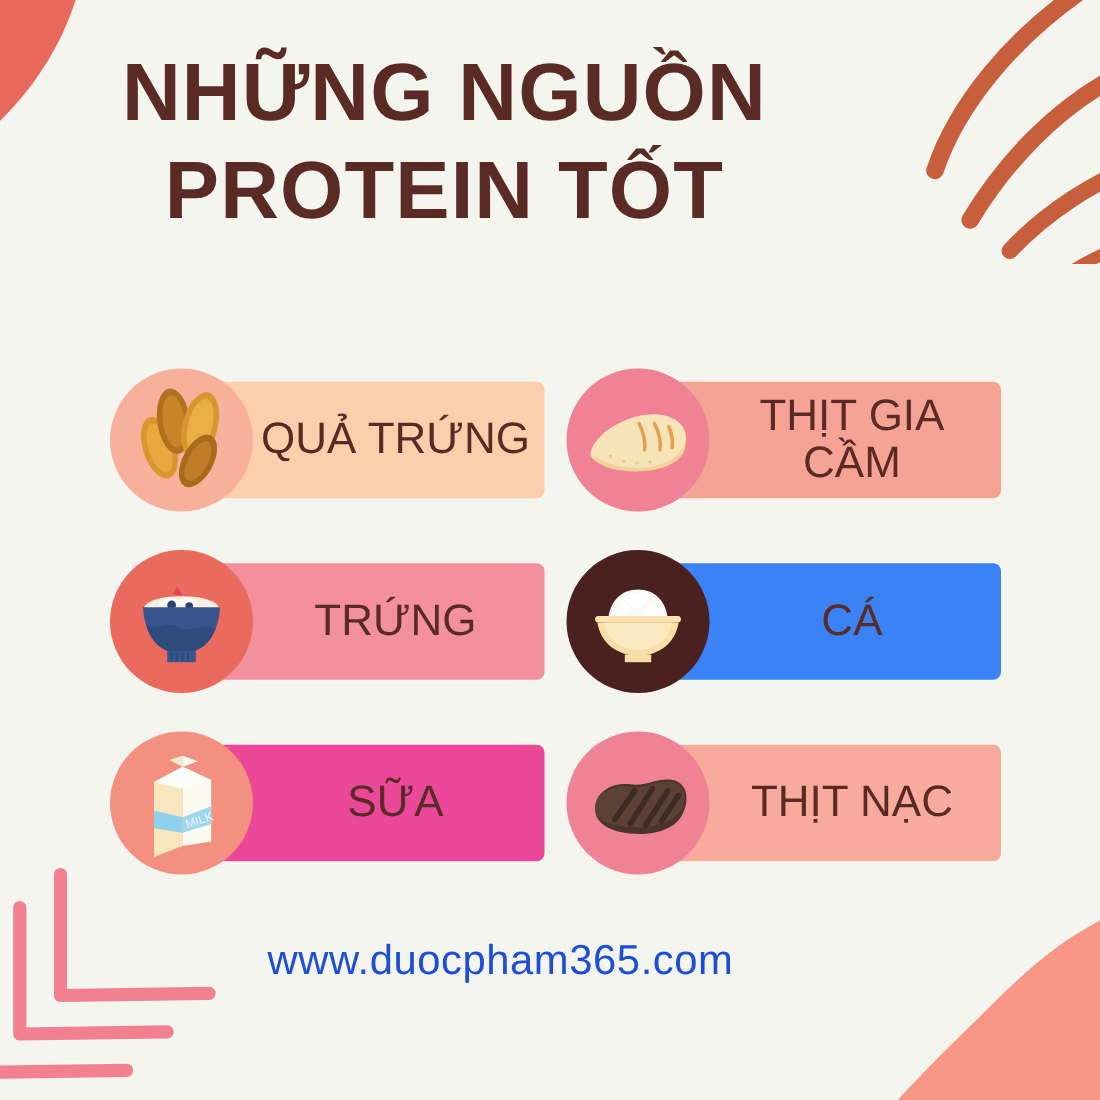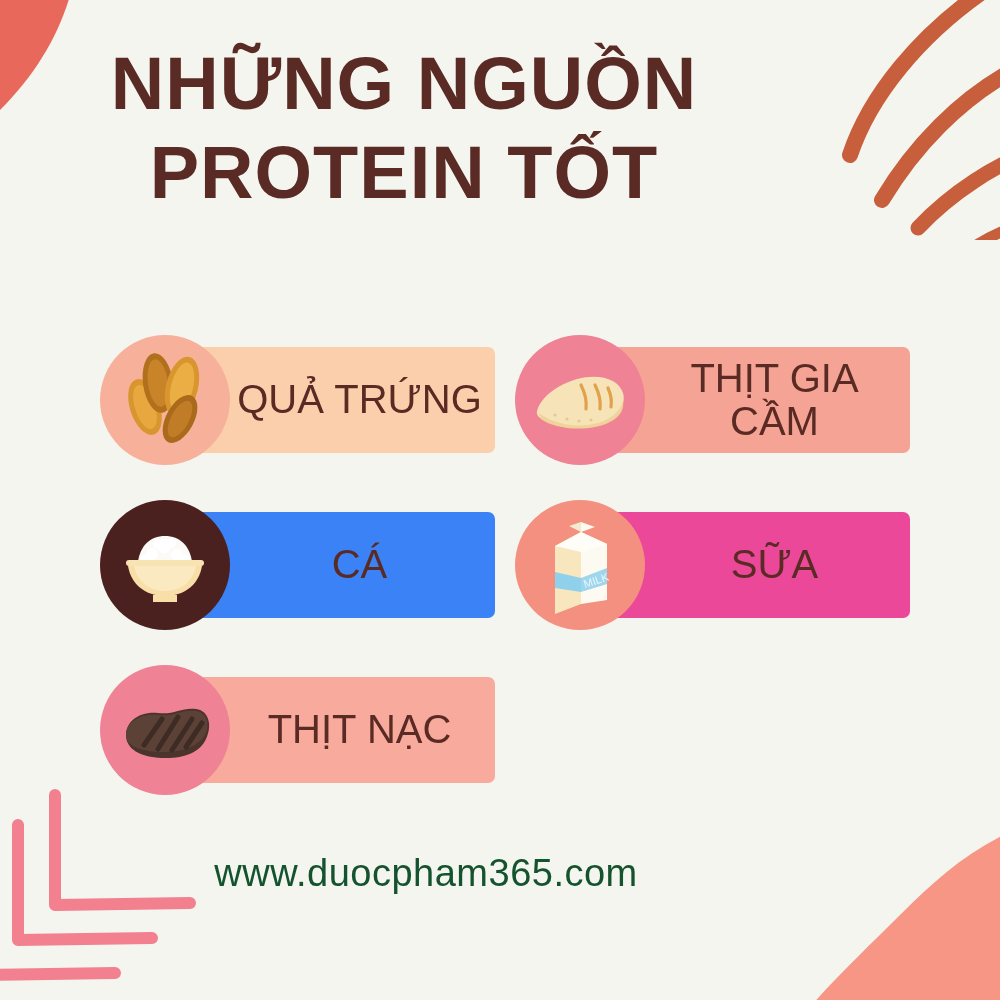--- a/index.html
+++ b/index.html
@@ -90,23 +90,24 @@
   }
   .card-circle svg { display: block; width: 130px; height: 130px; }
 
   
   #footer {
     position: absolute;
     top: 852px;
     left: 0;
     width: 852px;
     text-align: center;
-    color: #14532d;
+    color: #1d4ed8;
     font-size: 38px;
     letter-spacing: 0.5px;
+    padding-left: 29px;
   }
 </style>
 </head>
 <body>
 
 <div id="poster">
 
   <svg class="deco" id="deco-tl" viewBox="0 0 330 300">
     <path d="M-20,-40 L230,-40 C235,40 210,110 150,170 C95,225 40,265 -20,280 Z" fill="#e8695c"></path>
   </svg>
@@ -176,20 +177,43 @@
           <g fill="#e8c98c">
             <circle cx="40" cy="80" r="1.6"></circle>
               <circle cx="52" cy="84" r="1.6"></circle>
             <circle cx="64" cy="86" r="1.6"></circle>
               <circle cx="76" cy="85" r="1.6"></circle>
           </g>
         </svg>
       </div>
     </div>
 
+    <div class="card">
+      <div class="card-bar" style="background:#f2909d">
+        <div class="card-label">TRỨNG</div>
+      </div>
+      <div class="card-circle" style="background:#eb6a5e">
+        <svg viewBox="0 0 130 130">
+          <ellipse cx="65" cy="53" rx="34" ry="11" fill="#f7efe0"></ellipse>
+          <path d="M44,50 C48,42 58,40 63,46 C68,40 78,43 80,50 Z" fill="#fdfaf2"></path>
+          <path d="M57,40 L61,33 L66,42 Z" fill="#e8455c"></path>
+          <circle cx="56" cy="50" r="4" fill="#2f3f6b"></circle>
+          <circle cx="72" cy="51" r="3.5" fill="#2f3f6b"></circle>
+          <path d="M30,52 L100,52 C99,76 86,94 65,94 C44,94 31,76 30,52 Z" fill="#35558c"></path>
+          <path d="M33,68 C42,74 52,64 62,70 C72,76 82,66 96,71 C92,85 80,94 65,94 C48,94 37,84 33,68 Z" fill="#2f4b7d"></path>
+          <rect x="52" y="92" width="26" height="10" fill="#35558c"></rect>
+          <g stroke="#2a4370" stroke-width="1.3">
+            <line x1="56" y1="93" x2="56" y2="101"></line>
+              <line x1="61" y1="93" x2="61" y2="101"></line>
+            <line x1="66" y1="93" x2="66" y2="101"></line>
+              <line x1="71" y1="93" x2="71" y2="101"></line>
+          </g>
+        </svg>
+      </div>
+    </div>
 
     <div class="card">
       <div class="card-bar" style="background:#3b82f6">
         <div class="card-label">CÁ</div>
       </div>
       <div class="card-circle" style="background:#4a211e">
         <svg viewBox="0 0 130 130">
           <path d="M38,62 C40,46 50,36 65,36 C80,36 90,46 92,62 Z" fill="#fbfaf6"></path>
           <g fill="#ffffff">
             <circle cx="52" cy="54" r="6"></circle>

